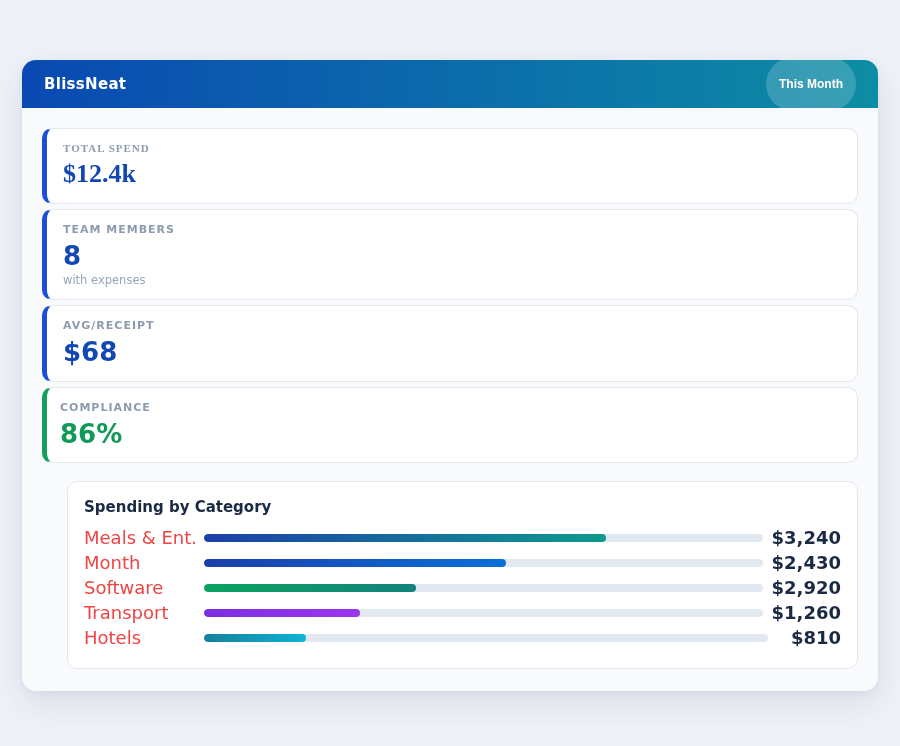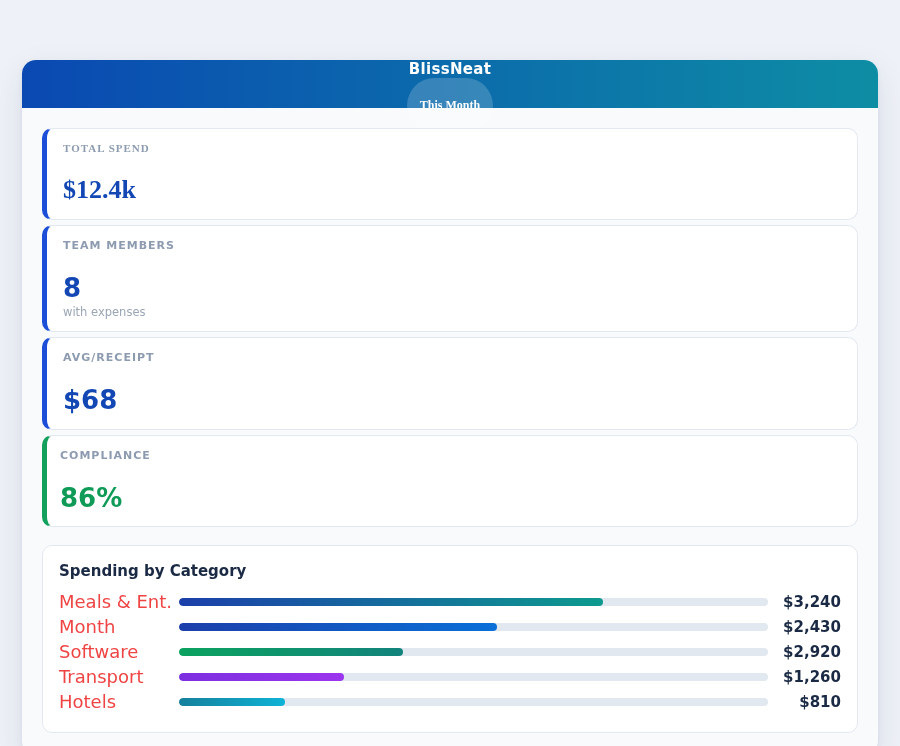--- a/index.html
+++ b/index.html
@@ -34,21 +34,21 @@
   }
   .period-pill {
     background: rgba(255,255,255,0.18);
     color: #ffffff;
     font-size: 12px;
     font-weight: bold;
     padding: 20px 13px;
     border-radius: 999px;
     border: none;
     cursor: pointer;
-    font-family: Liberation Serif, serif;
+    font-family: Liberation Sans, sans-serif;
   }
   .content {
     padding: 20px 20px 22px;
   }
   .stats {
     display: flex;
     flex-direction: column;
     gap: 5px;
   }
   .stat-card {
@@ -63,33 +63,34 @@
     font-weight: bold;
     letter-spacing: 1px;
     color: #8d9bb0;
     text-transform: uppercase;
   }
   .stat-value {
     font-size: 26px;
     font-weight: bold;
     color: #1247b4;
     line-height: 1.25;
-    margin-top: 20px;
+    margin-top: 4px;
   }
   .stat-sub {
     font-size: 11.5px;
     color: #9aa6b6;
     margin-top: 1px;
   }
   .chart-card {
     margin-top: 18px;
     background: #ffffff;
     border: 1px solid #e3e8f0;
     border-radius: 10px;
     padding: 16px 16px 18px;
+    margin-left: 25px;
   }
   .chart-title {
     font-size: 15px;
     font-weight: bold;
     color: #1b2a44;
   }
   .cat-rows { margin-top: 9px; }
   .cat-row {
     display: flex;
     align-items: center;
@@ -108,30 +109,30 @@
     overflow: hidden;
   }
   .bar-fill {
     height: 100%;
     border-radius: 4px;
   }
   .cat-value {
     flex: 0 0 64px;
     margin-left: 9px;
     text-align: right;
-    font-size: 15px;
+    font-size: 18px;
     font-weight: bold;
     color: #1b2a44;
   }
 </style>
 </head>
 <body>
 
 <div class="app-panel">
-  <div class="app-header" style="background: linear-gradient(90deg, rgb(10, 73, 178), rgb(13, 141, 164)); flex-direction: column;">
+  <div class="app-header" style="background: linear-gradient(90deg, rgb(10, 73, 178), rgb(13, 141, 164));">
     <div class="app-title">BlissNeat</div>
     <button class="period-pill">This Month</button>
   </div>
 
   <div class="content">
     <div class="stats">
         <div class="stat-card" style="border-left-color: rgb(29, 78, 216); font-family: Liberation Serif, serif;">
           <div class="stat-label">TOTAL SPEND</div>
           <div class="stat-value" style="color: rgb(18, 71, 180);">$12.4k</div>
         </div>

